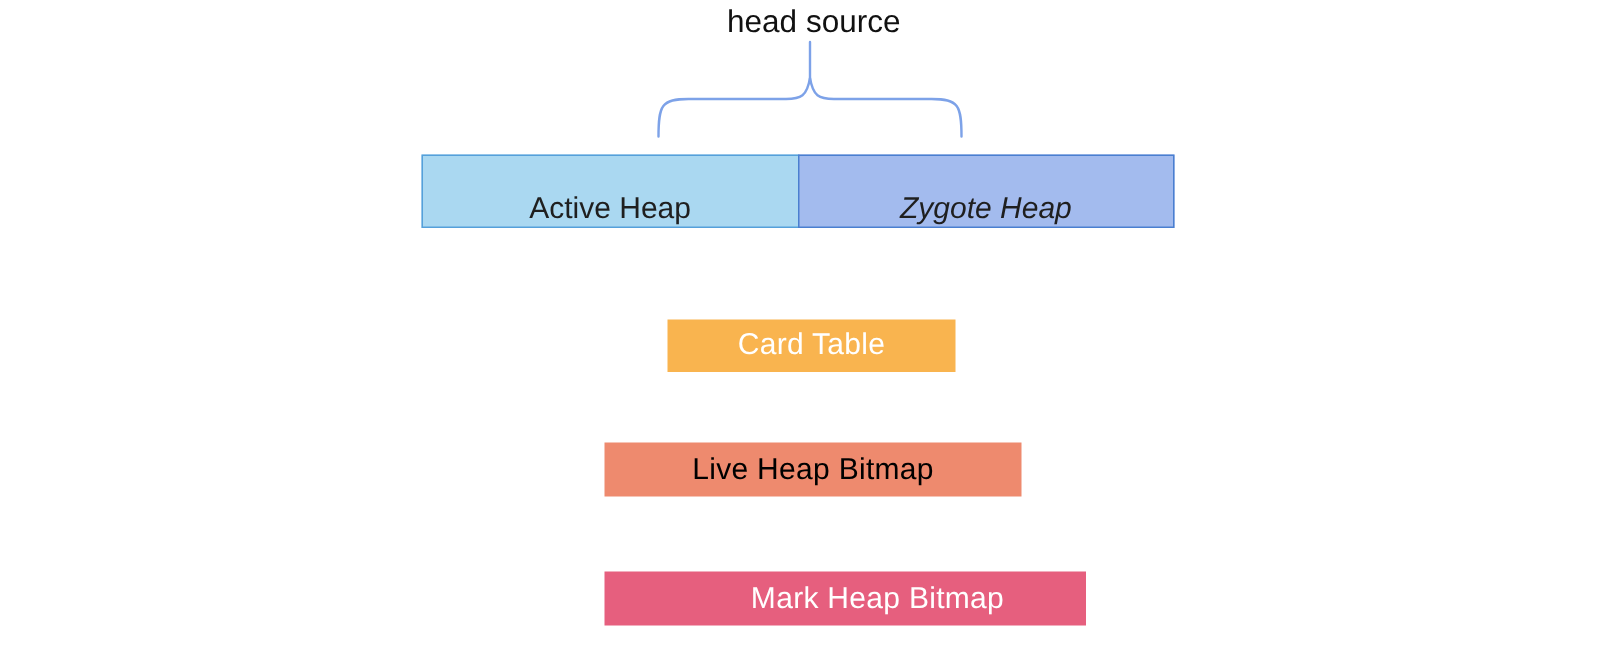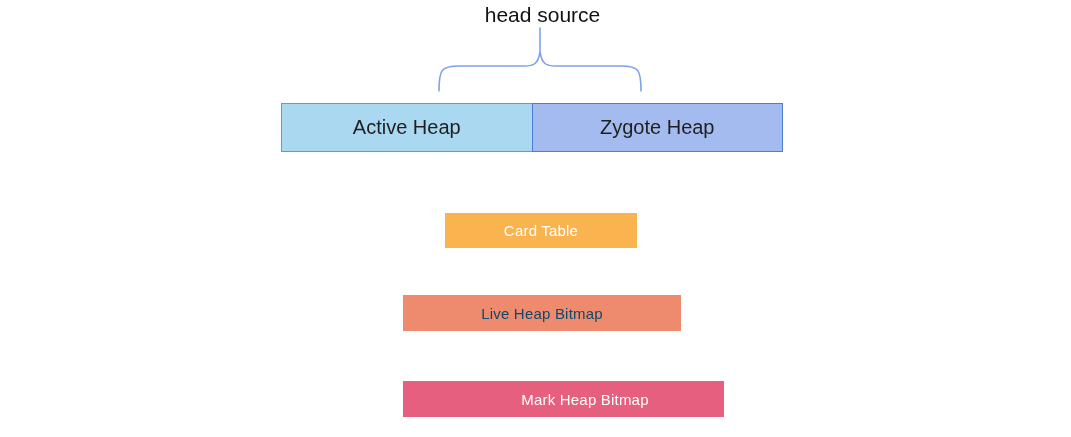--- a/index.html
+++ b/index.html
@@ -35,33 +35,33 @@
     position: absolute;
     left: 281px;
     top: 103px;
     width: 502px;
     height: 49px;
     display: flex;
   }
   .heap-seg {
     flex: 1 1 50%;
     display: flex;
-    align-items: center;
+    align-items: flex-end;
     justify-content: center;
     font-size: 20px;
     box-sizing: border-box;
   }
   .heap-seg.active { border-width: 1.5px; border-style: solid; }
   .heap-seg.zygote { border-width: 1.5px; border-style: solid; margin-left: -1px; }
   .bar {
     position: absolute;
     display: flex;
     align-items: center;
     justify-content: center;
-    font-size: 15px;
+    font-size: 20px;
     letter-spacing: 0.2px;
   }
   .bar-card  { left: 445px; top: 213px; width: 192px; height: 35px; }
   .bar-live  { left: 403px; top: 295px; width: 278px; height: 36px; }
   .bar-mark  { left: 403px; top: 381px; width: 278px; height: 36px; padding-left: 43px; }
 </style>
 </head>
 <body>
 
 <div class="canvas">
@@ -76,30 +76,30 @@
              C 104 44, 108 42, 110 30
              C 112 42, 116 44, 126 44
              L 191 44
              C 209 44, 211 48, 211 69" stroke-width="1.6" stroke-linecap="round" stroke="#7da2e8"></path>
   </svg>
 
   <div class="heap-row">
     <div class="heap-seg active" style="background-color: rgb(170, 216, 241); border-color: rgb(85, 160, 218); color: rgb(31, 31, 31);">
       <span>Active Heap</span>
     </div>
-    <div class="heap-seg zygote" style="background-color: rgb(163, 187, 238); border-color: rgb(74, 127, 208); color: rgb(31, 31, 31);">
+    <div class="heap-seg zygote" style="background-color: rgb(163, 187, 238); border-color: rgb(74, 127, 208); color: rgb(31, 31, 31); font-style: italic;">
       <span>Zygote Heap</span>
     </div>
   </div>
 
   <div class="bar bar-card" style="background-color: rgb(249, 180, 79); color: rgb(255, 255, 255);">
     <span>Card Table</span>
   </div>
 
-  <div class="bar bar-live" style="background-color: rgb(238, 138, 110); color: #0c4a6e;">
+  <div class="bar bar-live" style="background-color: rgb(238, 138, 110); color: #000000;">
     <span>Live Heap Bitmap</span>
   </div>
 
   <div class="bar bar-mark" style="background-color: rgb(230, 95, 126); color: rgb(255, 255, 255);">
     <span>Mark Heap Bitmap</span>
   </div>
 
 </div>
 
 </body></html>

